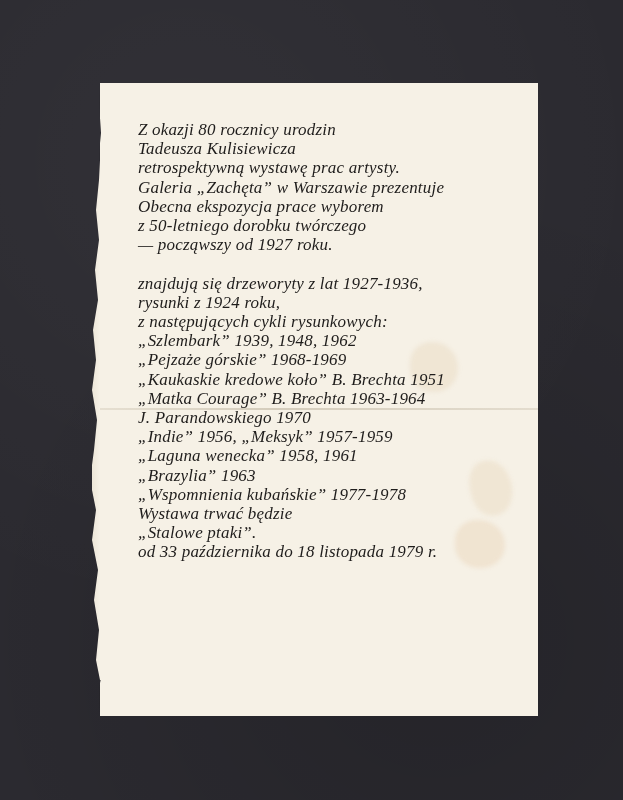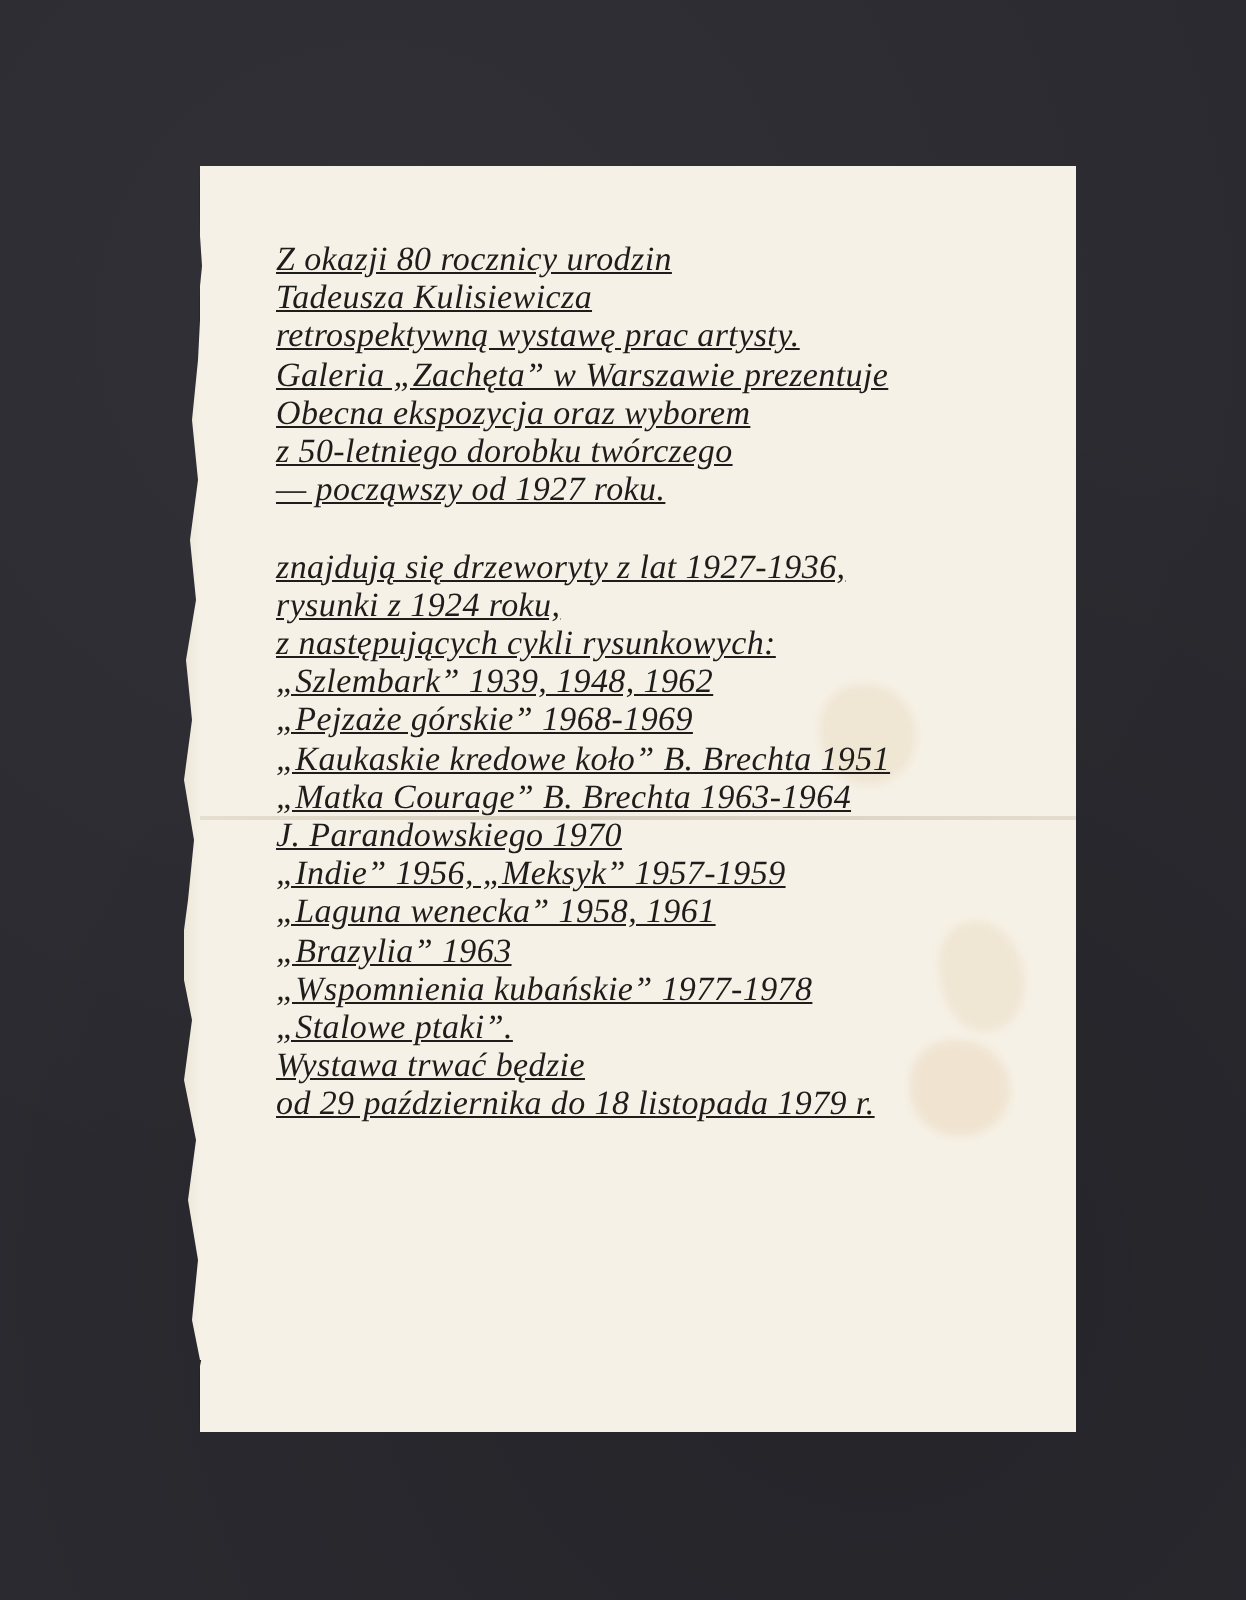--- a/index.html
+++ b/index.html
@@ -74,21 +74,20 @@
   .text-block {
     position: absolute;
     left: 138px;
     top: 120px;
     width: 390px;
     font-style: italic;
     font-size: 17px;
     line-height: 19.2px;
     color: #1f1d1c;
     letter-spacing: 0.2px;
-    text-decoration: underline;
   }
   .line {
     display: block;
     white-space: nowrap;
   }
   .gap {
     display: block;
     height: 19.2px;
   }
 </style>
@@ -103,35 +102,35 @@
 <div class="stain stain-1"></div>
 <div class="stain stain-2"></div>
 <div class="stain stain-3"></div>
 
 <div class="text-block">
   <div>
     <span class="line">Z okazji 80 rocznicy urodzin</span>
     <span class="line">Tadeusza Kulisiewicza</span>
     <span class="line">retrospektywną wystawę prac artysty.</span>
     <span class="line">Galeria „Zachęta” w Warszawie prezentuje</span>
-    <span class="line">Obecna ekspozycja oraz wyborem</span>
+    <span class="line">Obecna ekspozycja prace wyborem</span>
     <span class="line">z 50-letniego dorobku twórczego</span>
     <span class="line">— począwszy od 1927 roku.</span>
   </div>
   <span class="gap"></span>
   <div>
     <span class="line">znajdują się drzeworyty z lat 1927-1936,</span>
     <span class="line">rysunki z 1924 roku,</span>
     <span class="line">z następujących cykli rysunkowych:</span>
     <span class="line">„Szlembark” 1939, 1948, 1962</span>
     <span class="line">„Pejzaże górskie” 1968-1969</span>
     <span class="line">„Kaukaskie kredowe koło” B. Brechta 1951</span>
     <span class="line">„Matka Courage” B. Brechta 1963-1964</span>
     <span class="line">J. Parandowskiego 1970</span>
     <span class="line">„Indie” 1956, „Meksyk” 1957-1959</span>
     <span class="line">„Laguna wenecka” 1958, 1961</span>
     <span class="line">„Brazylia” 1963</span>
     <span class="line">„Wspomnienia kubańskie” 1977-1978</span>
+    <span class="line">Wystawa trwać będzie</span>
     <span class="line">„Stalowe ptaki”.</span>
-    <span class="line">Wystawa trwać będzie</span>
-    <span class="line">od 29 października do 18 listopada 1979 r.</span>
+    <span class="line">od 33 października do 18 listopada 1979 r.</span>
   </div>
 </div>
 
 </body></html>

